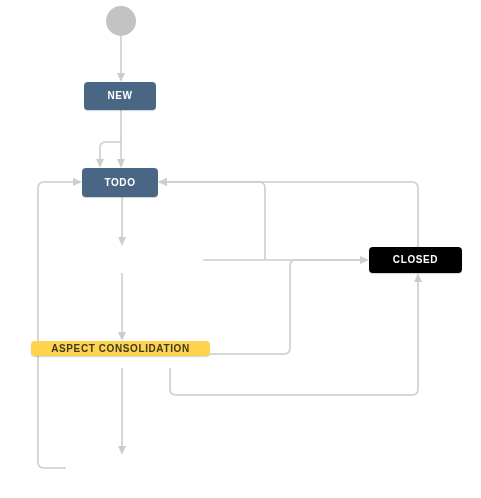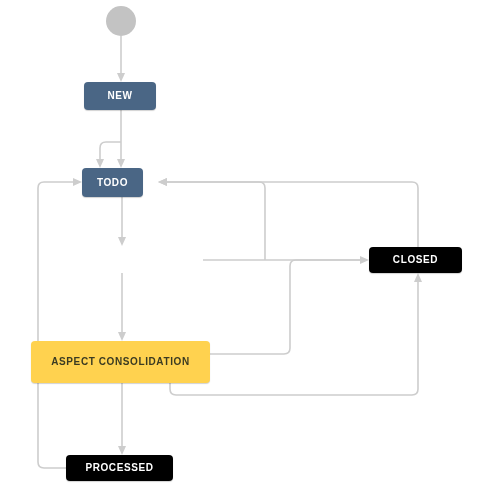--- a/index.html
+++ b/index.html
@@ -104,30 +104,27 @@
 
     </g>
   </svg>
 
   <div class="node-start" style="left:106px; top:6px; width:30px; height:30px;"></div>
 
   <div class="node node-blue" style="left:84px; top:82px; width:72px; height:28px;">
     <span class="node-label">NEW</span>
   </div>
 
-  <div class="node node-blue" style="left:82px; top:168px; width:61px; height:29px;">
+  <div class="node node-blue" style="left:82px; top:168px; width:76px; height:29px;">
     <span class="node-label">TODO</span>
   </div>
 
 
-  <div class="node node-yellow" style="left:31px; top:341px; width:179px; height:42px;">
+  <div class="node node-yellow" style="left:31px; top:341px; width:179px; height:15px;">
     <span class="node-label">ASPECT CONSOLIDATION</span>
   </div>
 
   <div class="node node-green" style="left:369px; top:247px; width:93px; height:26px;">
     <span class="node-label">CLOSED</span>
   </div>
 
-  <div class="node node-green" style="left:66px; top:455px; width:107px; height:26px;">
-    <span class="node-label">PROCESSED</span>
-  </div>
 
 </div>
 
 </body></html>

